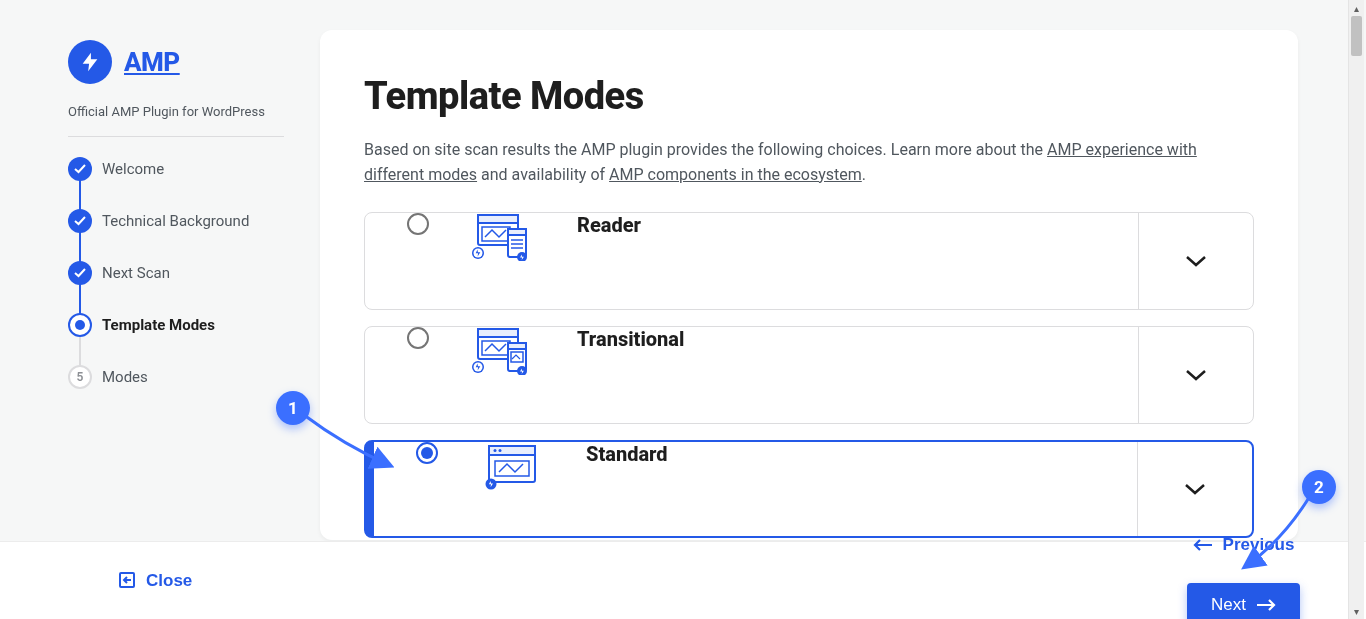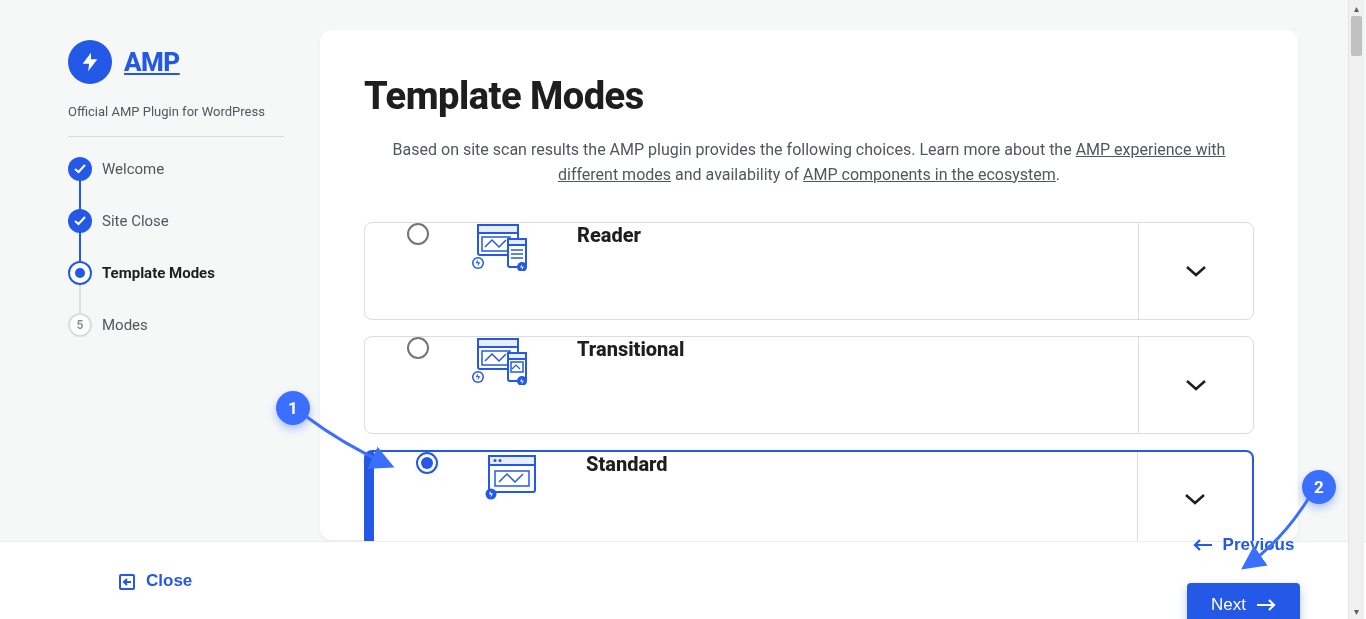--- a/index.html
+++ b/index.html
@@ -147,22 +147,21 @@
     .card-title {
       font-size: 38px;
       font-weight: 800;
       letter-spacing: -0.5px;
       margin-bottom: 20px;
     }
     .card-desc {
       font-size: 16px;
       color: #50575e;
       line-height: 1.55;
-      margin-bottom: 34px;
-      text-align: center;
+      margin-bottom: 24px;
     }
     .card-desc a {
       color: #50575e;
       text-decoration: underline;
     }
     .options {
       display: flex;
       flex-direction: column;
       gap: 16px;
     }
@@ -247,21 +246,21 @@
       height: 78px;
       background: #fff;
       border-top: 1px solid #ececec;
       display: flex;
       align-items: center;
       justify-content: space-between;
       padding: 0 66px 0 118px;
     }
     .close-btn {
       display: flex;
-      align-items: flex-end;
+      align-items: flex-start;
       gap: 10px;
       font-size: 17px;
       font-weight: 700;
       color: #2459e7;
       background: none;
       border: none;
       cursor: pointer;
     }
     .footer-right {
       display: flex;
@@ -359,21 +358,29 @@
             </svg>
         </div>
         <span class="step-label">Welcome</span>
       </li>
       <li class="step">
         <div class="step-circle done">
           <svg width="12" height="10" viewBox="0 0 12 10" fill="none">
               <path d="M1 5 L4.5 8 L11 1" stroke="white" stroke-width="2"></path>
             </svg>
         </div>
-        <span class="step-label">Site Close</span>
+        <span class="step-label">Technical Background</span>
+      </li>
+      <li class="step">
+        <div class="step-circle done">
+          <svg width="12" height="10" viewBox="0 0 12 10" fill="none">
+              <path d="M1 5 L4.5 8 L11 1" stroke="white" stroke-width="2"></path>
+            </svg>
+        </div>
+        <span class="step-label">Next Scan</span>
       </li>
       <li class="step current">
         <div class="step-circle current"></div>
         <span class="step-label">Template Modes</span>
       </li>
       <li class="step future future-last">
         <div class="step-circle future">5</div>
         <span class="step-label">Modes</span>
       </li>
     </ul>

